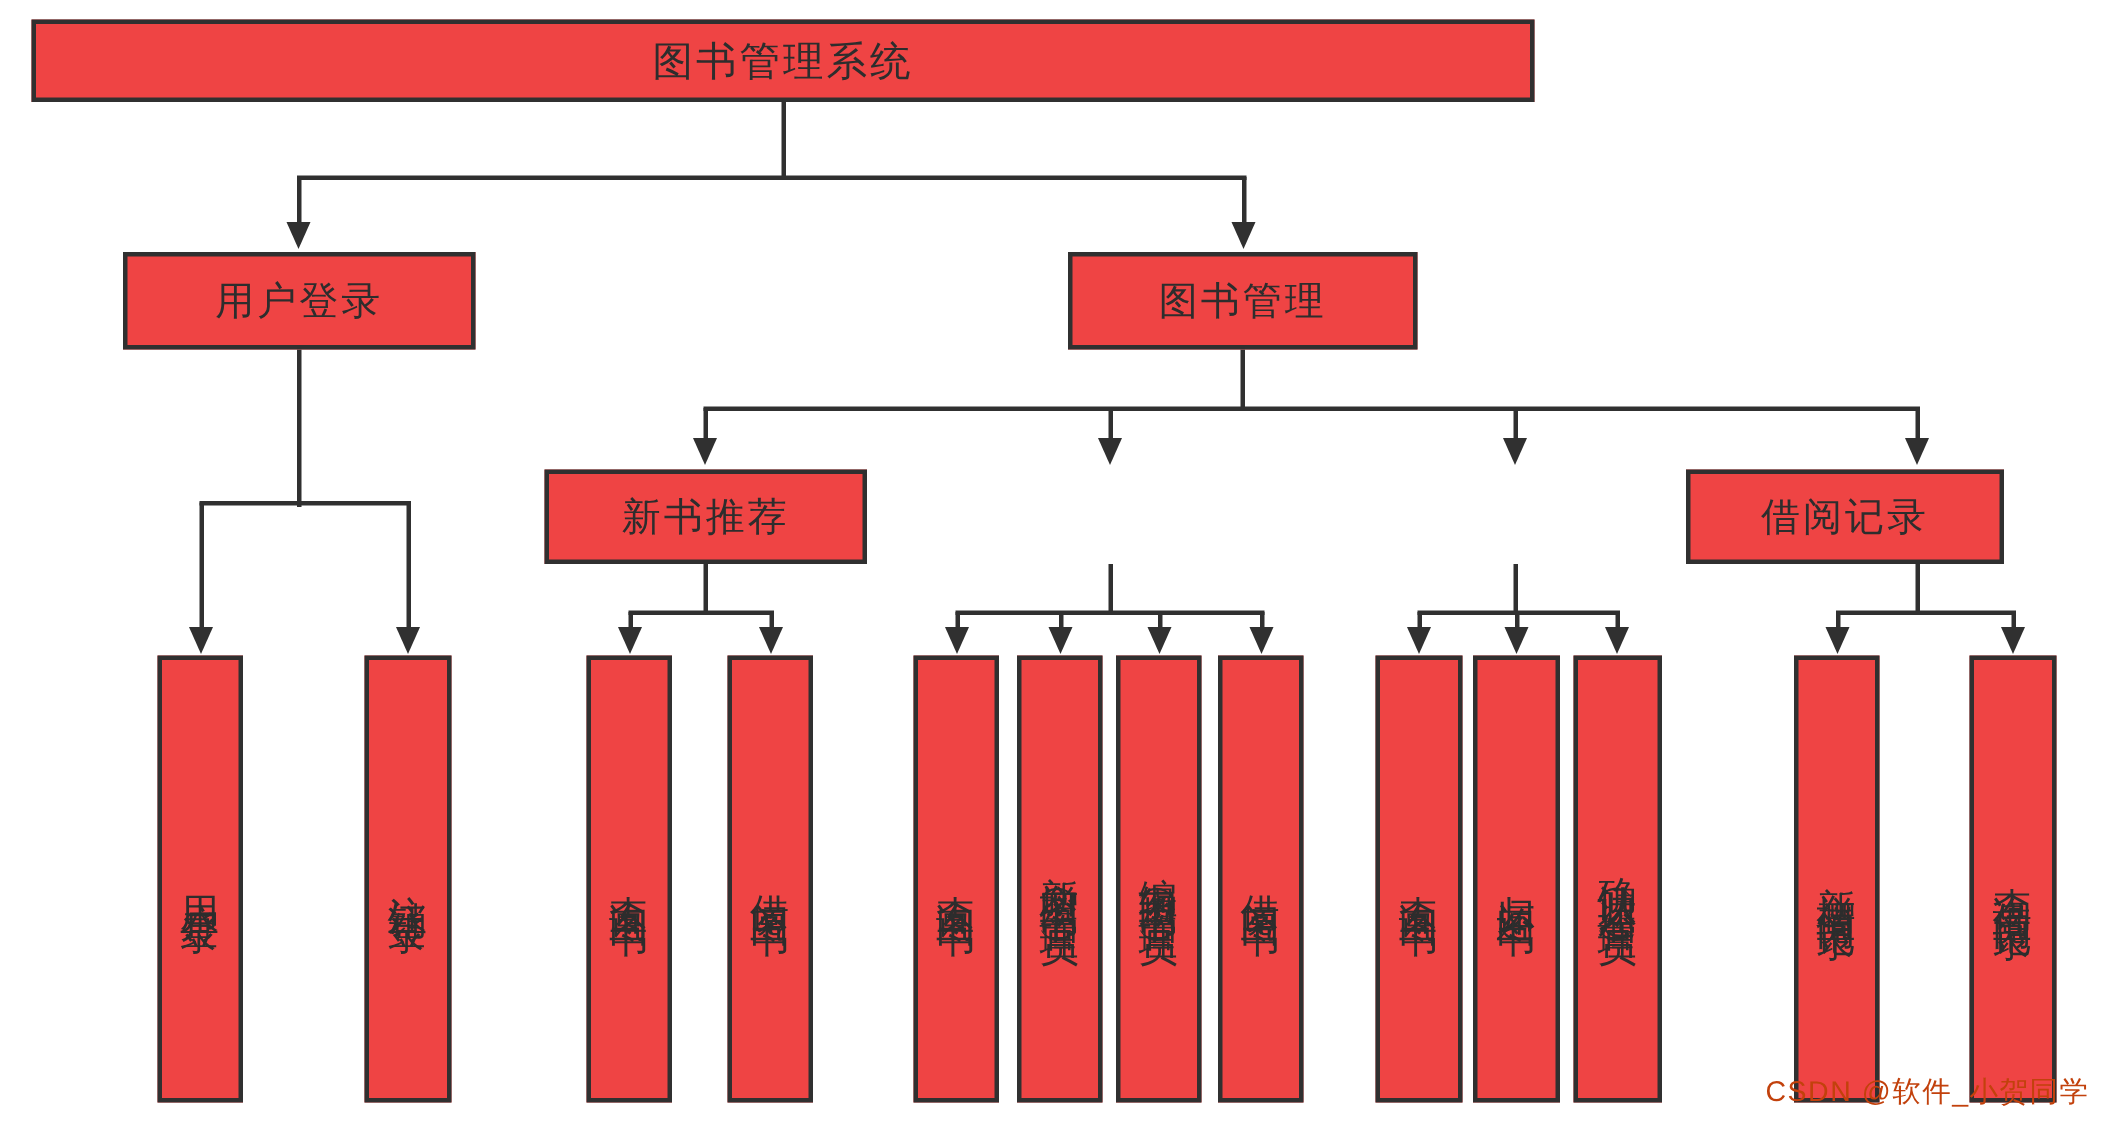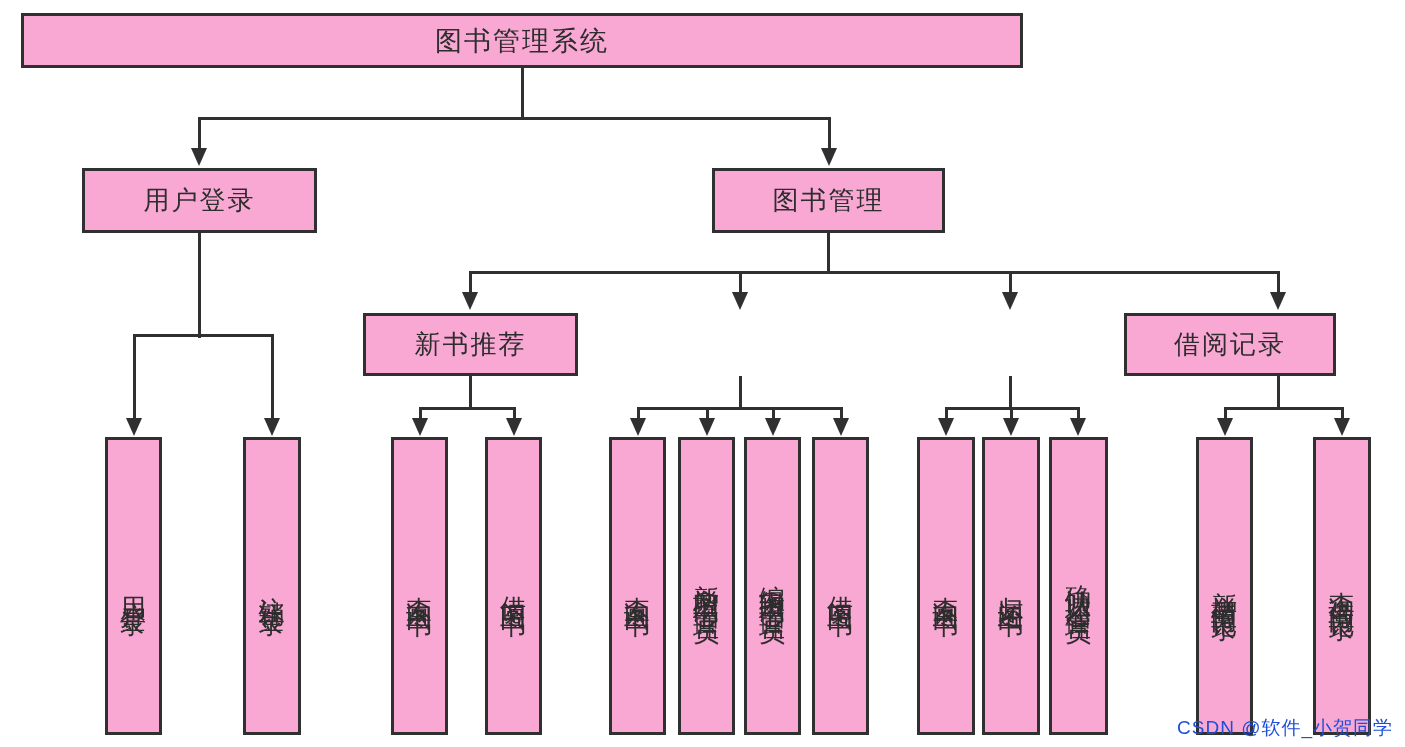--- a/index.html
+++ b/index.html
@@ -12,21 +12,21 @@
     position: relative;
     width: 1405px;
     height: 747px;
     background: #ffffff;
     overflow: hidden;
   }
   .node {
     position: absolute;
     box-sizing: border-box;
     border: 3px solid #303030;
-    background: #f9a8d4;
+    background: #ef4444;
     color: #2d2d2d;
     display: flex;
     align-items: center;
     justify-content: center;
     z-index: 2;
   }
   .node.h {
     font-size: 26px;
     letter-spacing: 2px;
     white-space: nowrap;
@@ -52,21 +52,21 @@
     border-left: 8px solid transparent;
     border-right: 8px solid transparent;
     border-top: 18px solid #303030;
     z-index: 1;
   }
   .watermark {
     position: absolute;
     right: 12px;
     bottom: 6px;
     font-size: 19px;
-    color: #1d4ed8;
+    color: #c2410c;
     letter-spacing: 1px;
     z-index: 5;
     white-space: nowrap;
   }
 </style>
 </head>
 <body>
 
 <div class="canvas">
 

